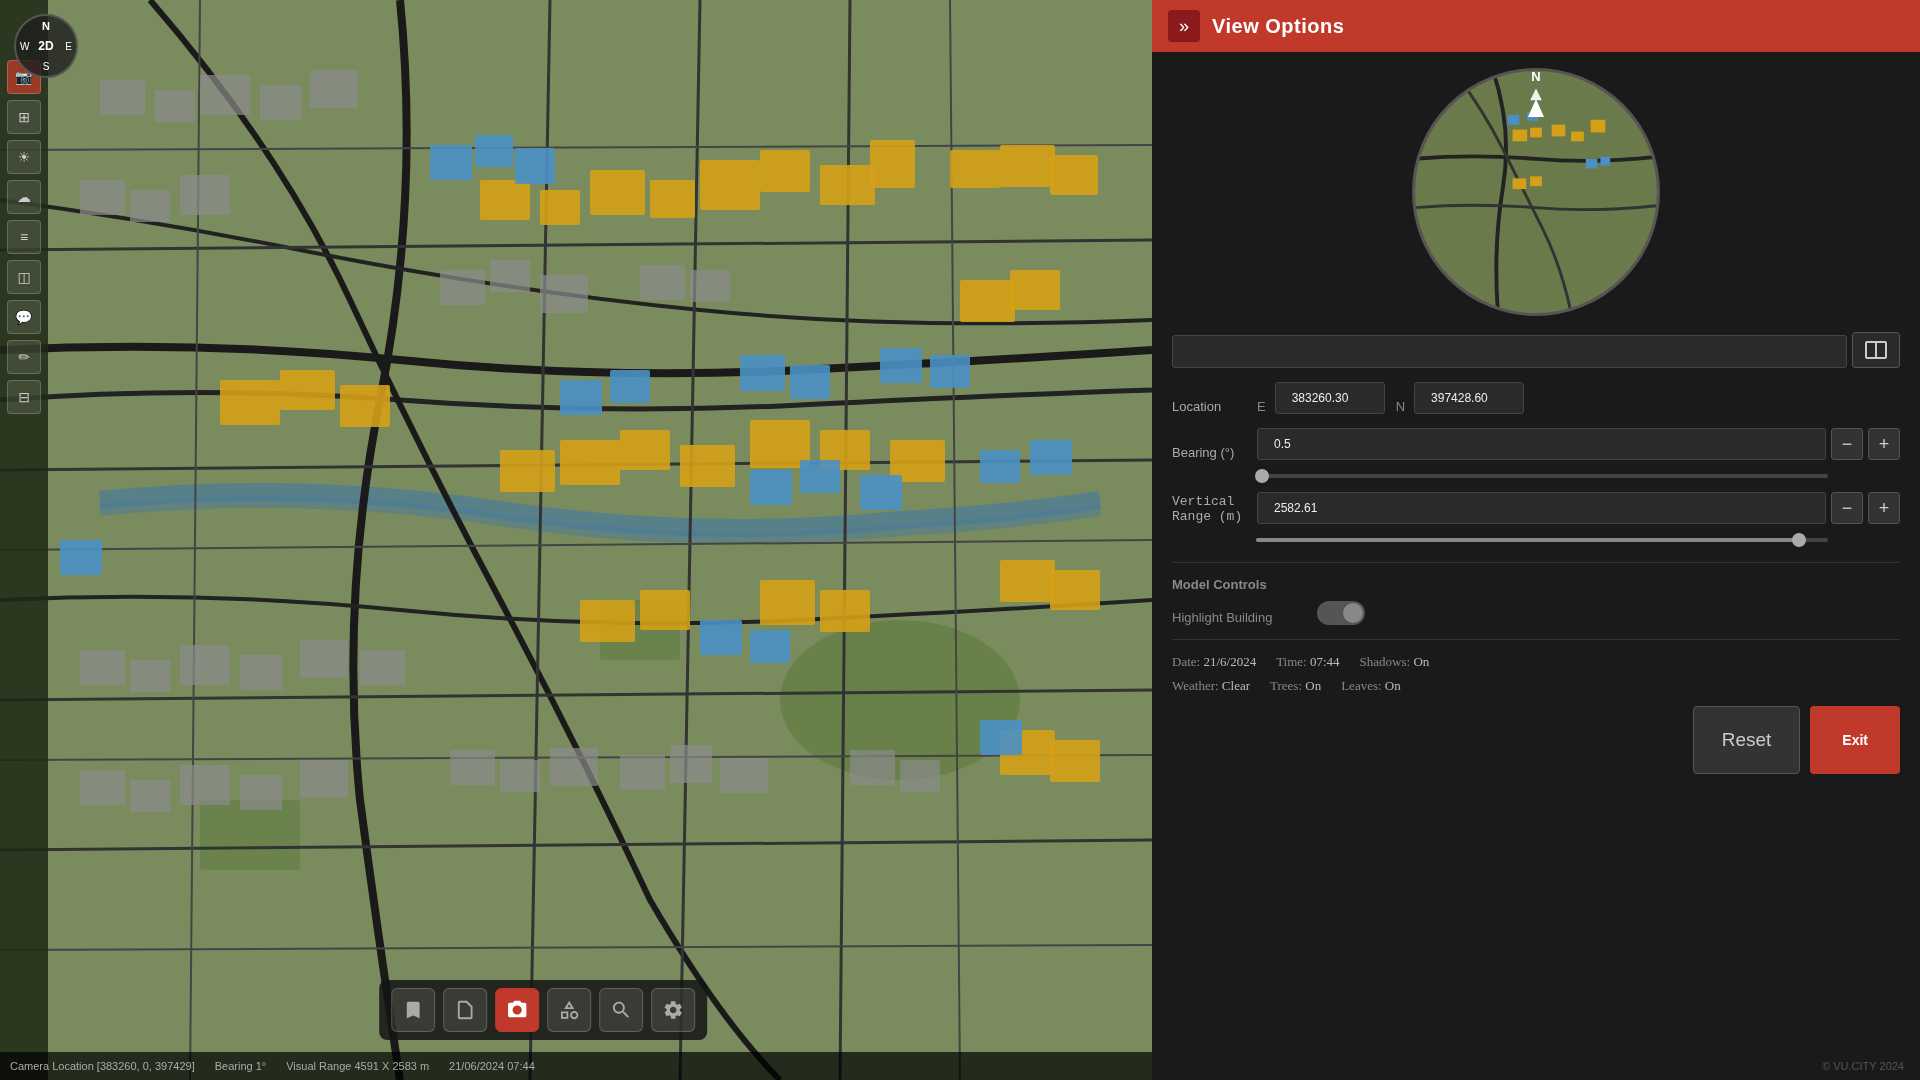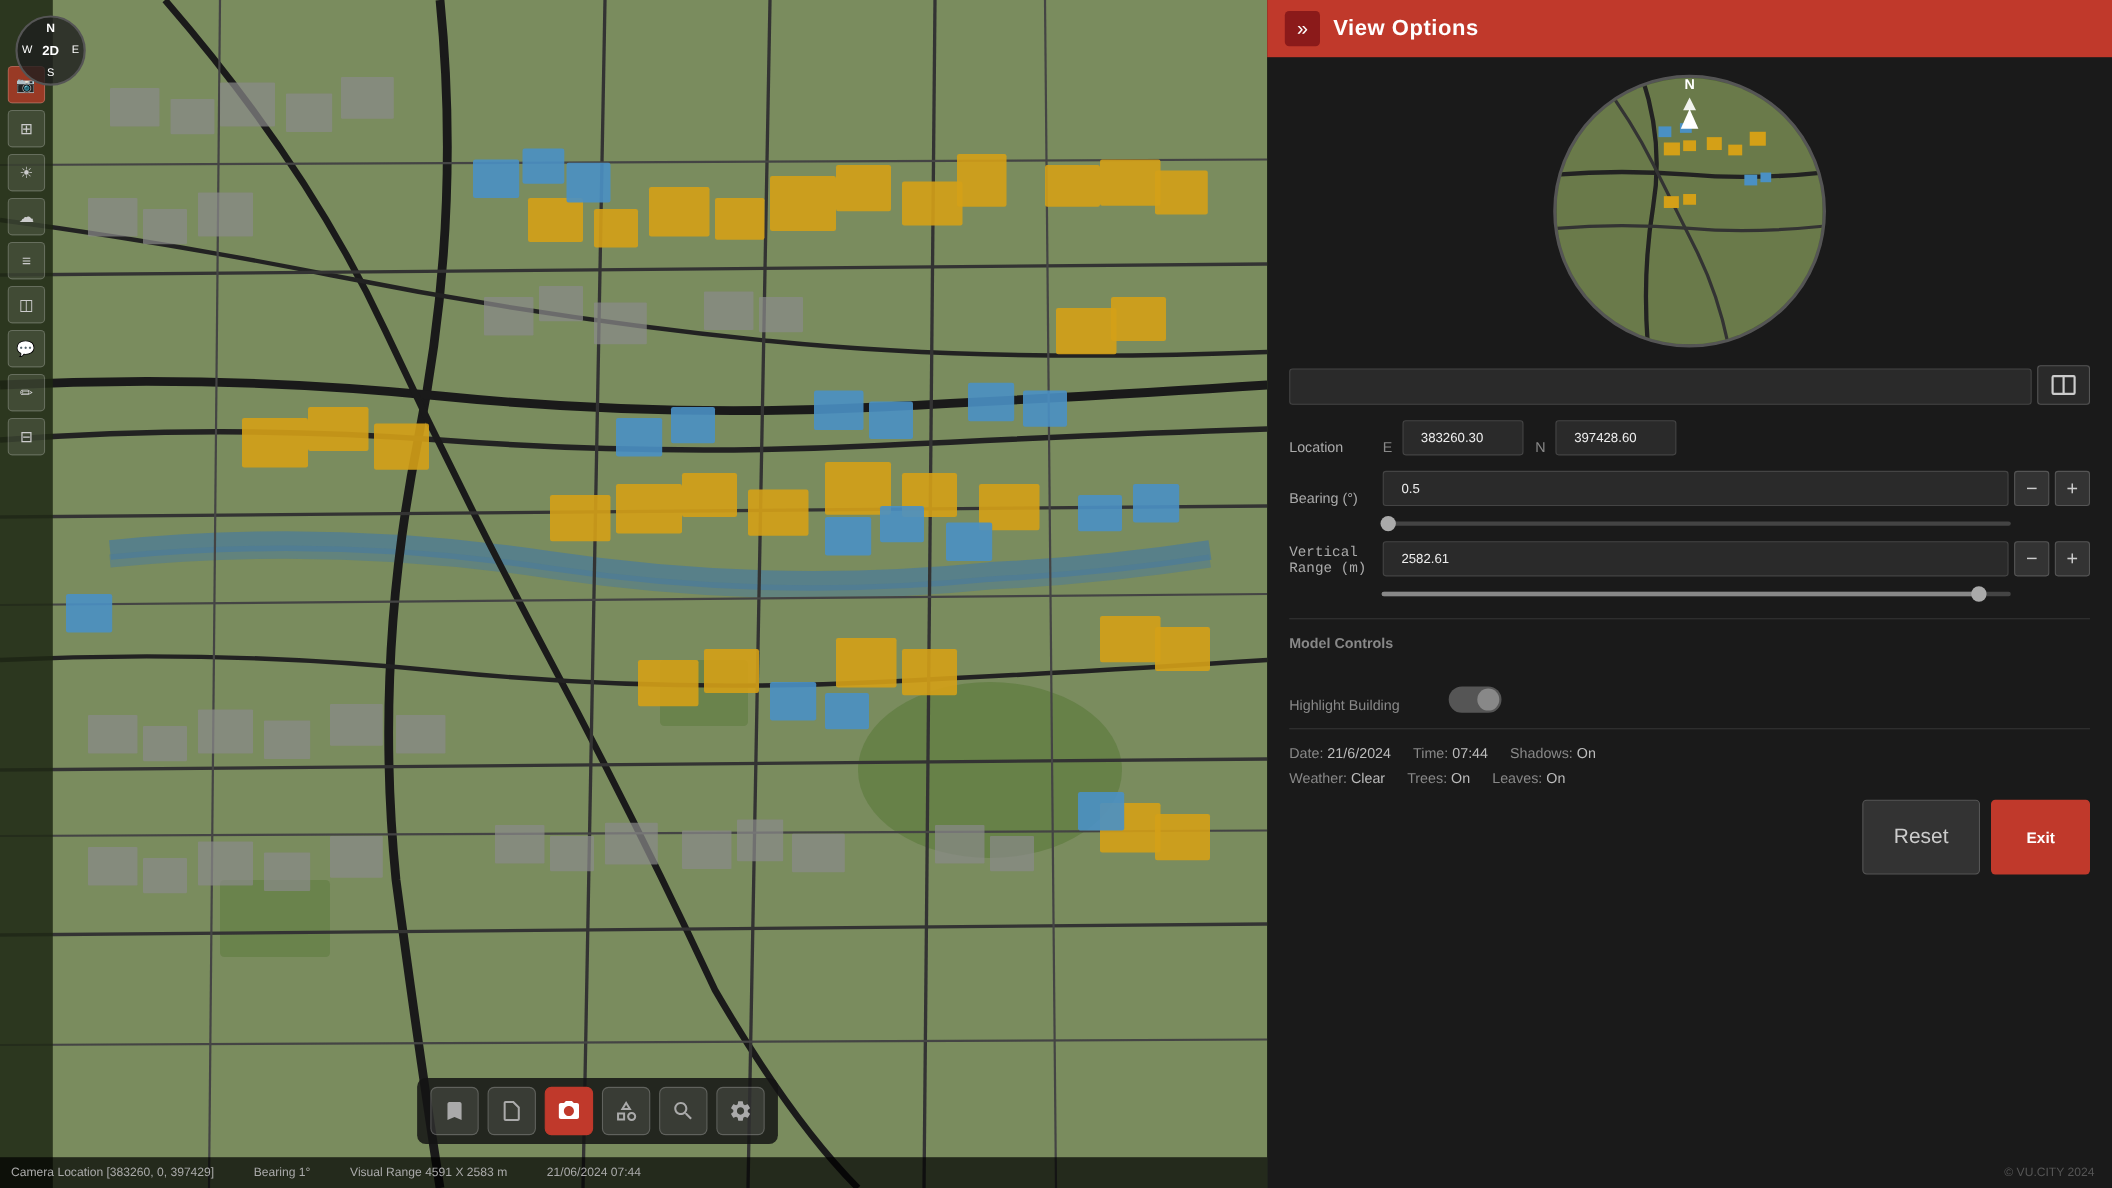--- a/index.html
+++ b/index.html
@@ -93,21 +93,21 @@
     .bottom-btn.active { background: #c0392b; color: white; border-color: #c0392b; }
 
     
     #status-bar {
       position: absolute;
       bottom: 0; left: 0;
       width: 1152px; height: 28px;
       background: rgba(0,0,0,0.7);
       display: flex; align-items: center;
       padding: 0 10px;
-      gap: 36px;
+      gap: 20px;
       z-index: 20;
       color: #aaa;
       font-size: 11px;
     }
 
     
     #right-panel {
       position: absolute;
       right: 0; top: 0;
       width: 768px; height: 1080px;
@@ -259,21 +259,21 @@
       height: 1px;
       background: #333;
       margin: 8px 0 14px 0;
     }
 
     
     .model-controls-title {
       color: #888;
       font-size: 13px;
       font-weight: 600;
-      margin-bottom: 32px;
+      margin-bottom: 9px;
     }
 
     .toggle-switch {
       position: relative;
       width: 48px; height: 24px;
     }
     .toggle-switch-track {
       width: 48px; height: 24px;
       background: #555;
       border-radius: 12px;
@@ -289,20 +289,21 @@
 
     
     .info-row {
       display: flex; align-items: center;
       gap: 20px;
       margin-bottom: 8px;
     }
     .info-item {
       color: #bbb;
       font-size: 13px;
+      font-family: Liberation Serif, serif;
     }
     .info-label {
       color: #888;
       font-size: 13px;
     }
 
     
     .action-buttons {
       display: flex;
       gap: 10px;

